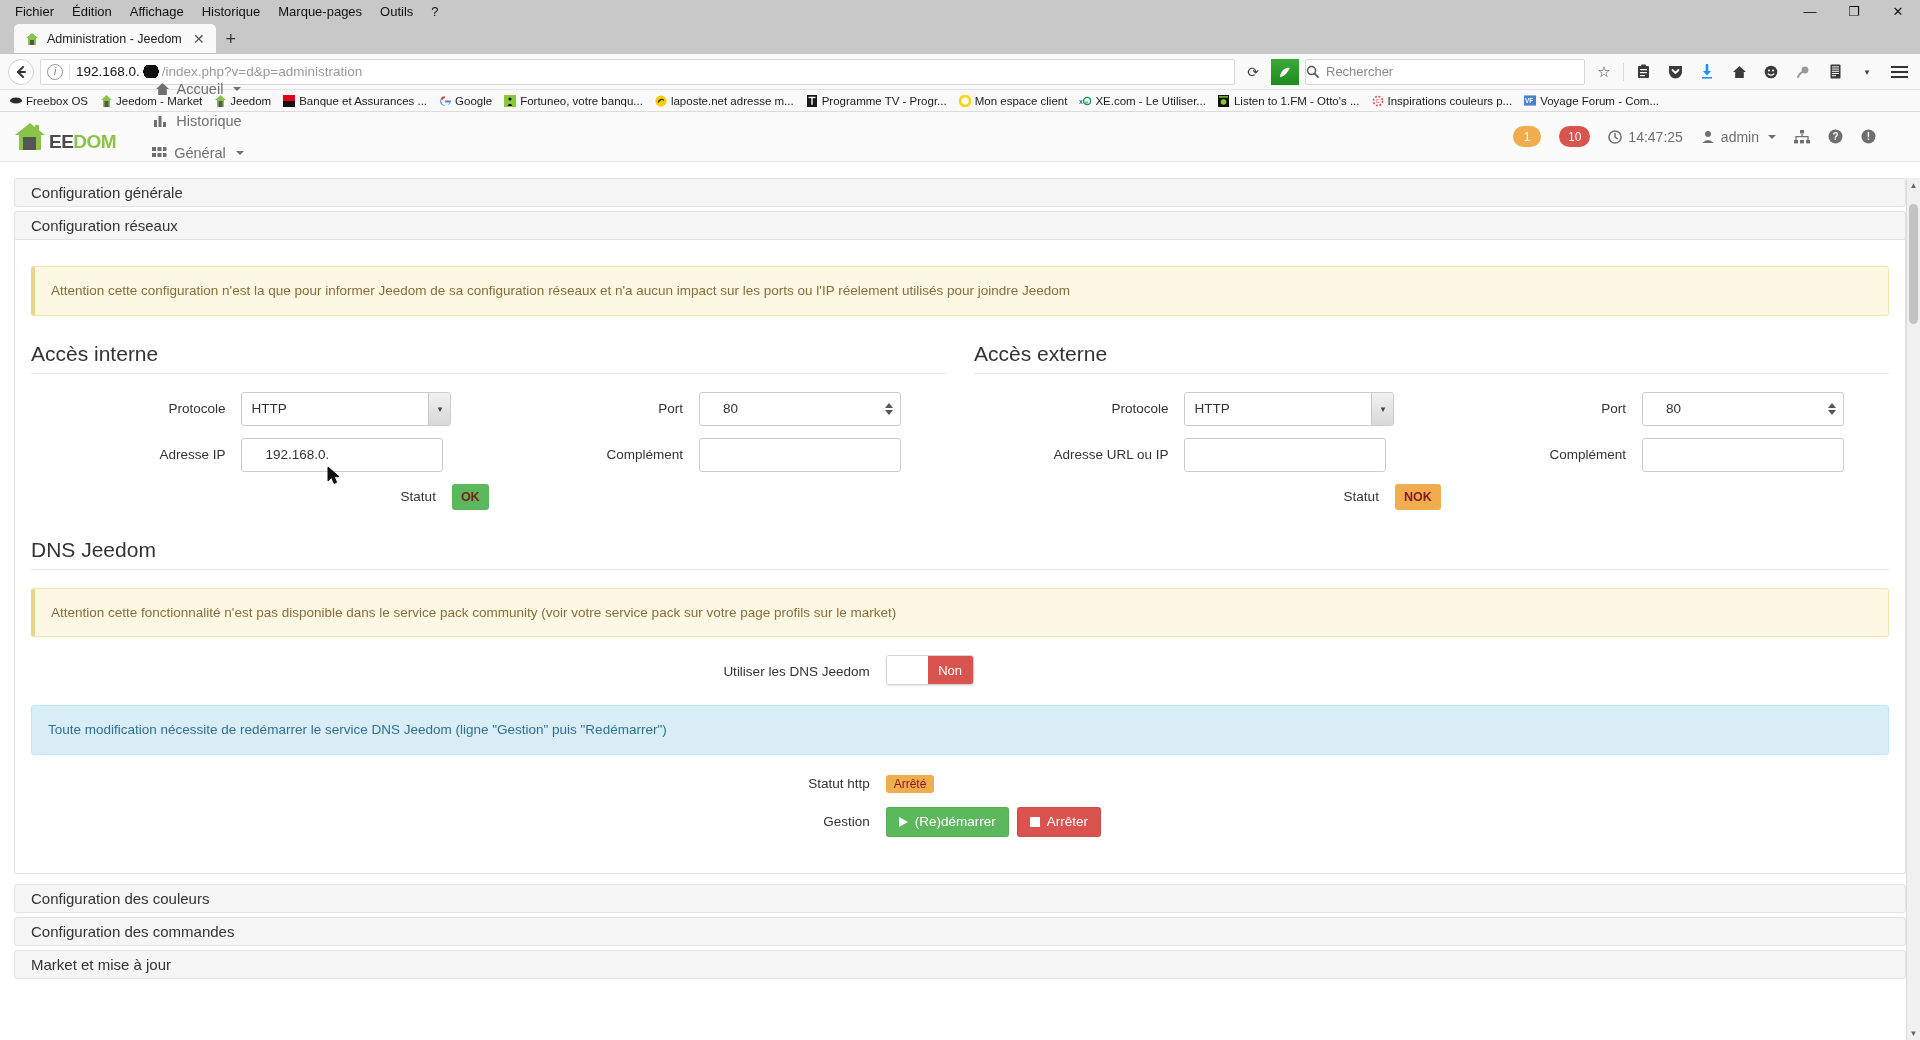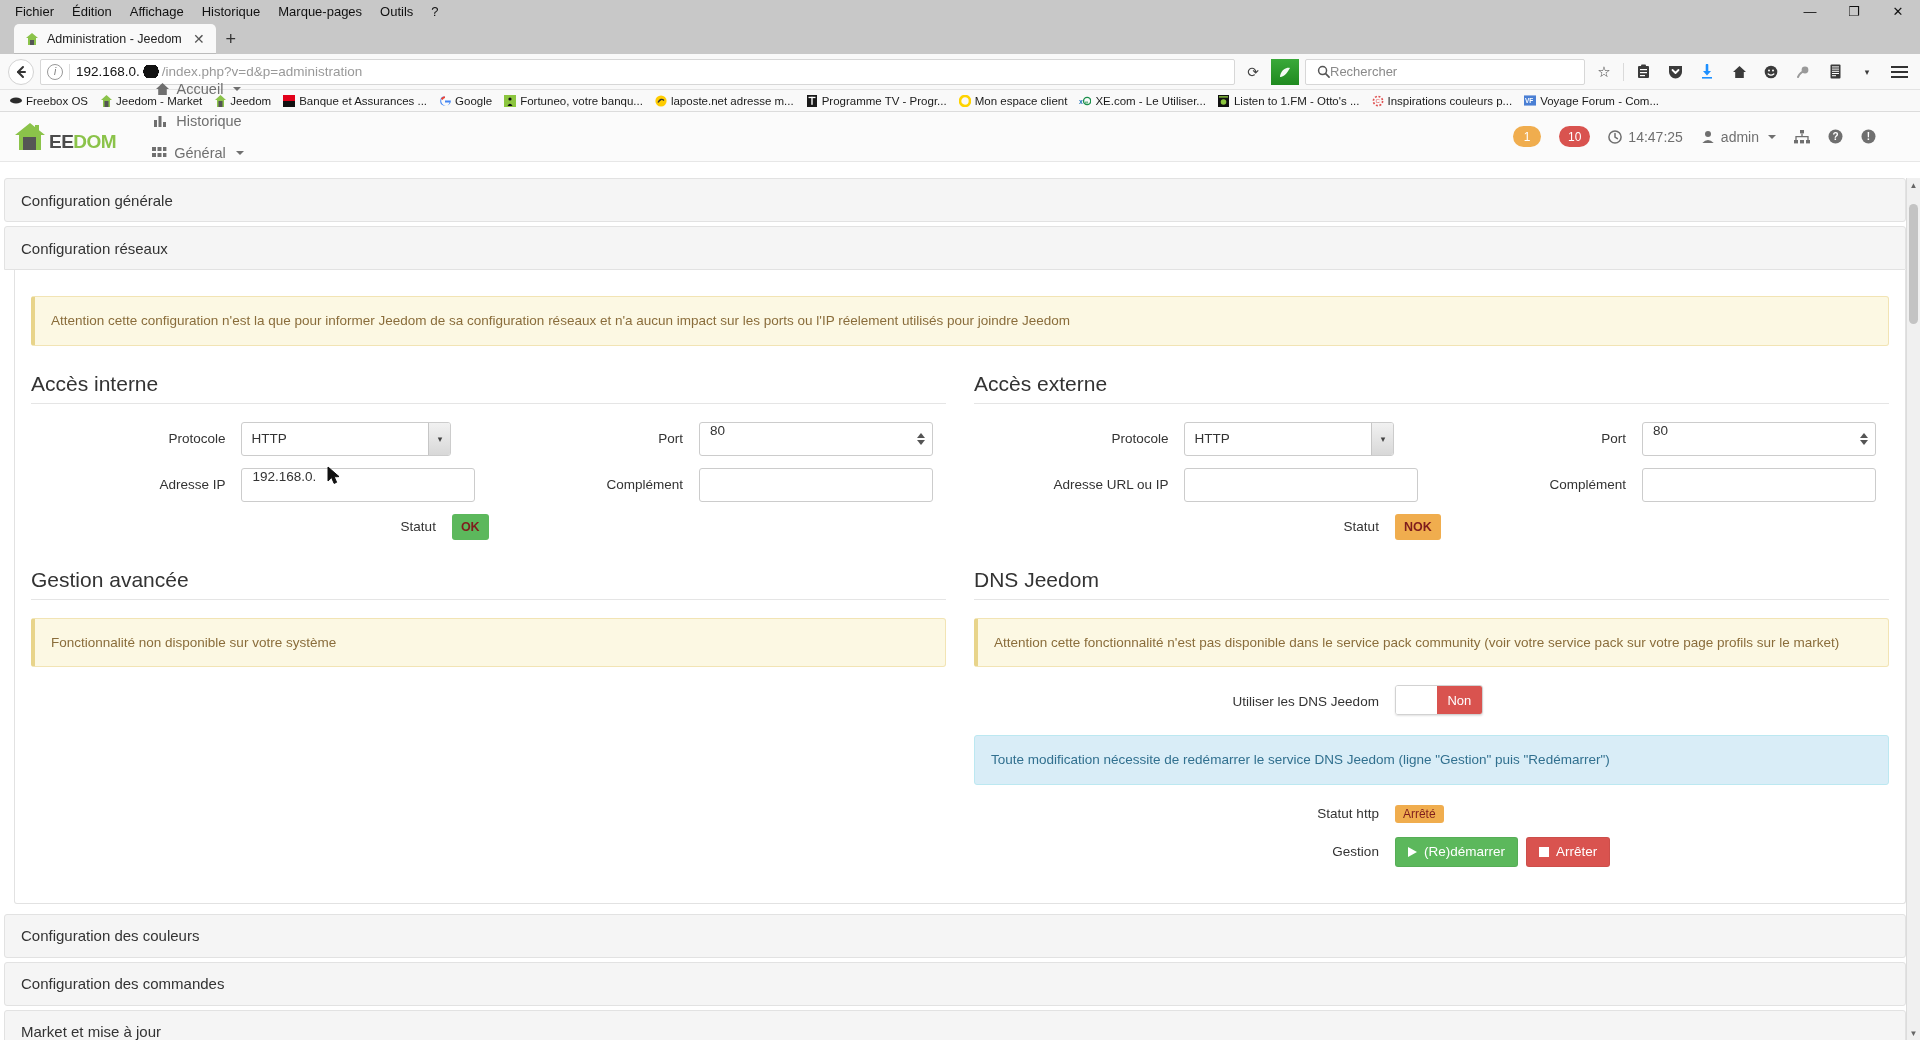--- a/index.html
+++ b/index.html
@@ -38,21 +38,21 @@
               justify-content:center;font-size:10px;color:#777;font-style:italic;flex:none;}
   .url-sep{width:1px;height:16px;background:#ddd;}
   .url-text{font-size:13.5px;color:#999;white-space:nowrap;overflow:hidden;}
   .url-text b{color:#111;font-weight:normal;}
   .url-redacted{display:inline-block;width:22px;height:13px;background:#111;vertical-align:-2px;
                 -webkit-mask-image:radial-gradient(circle,#000 60%,transparent 61%);}
   .reloadbtn{width:24px;height:24px;display:flex;align-items:center;justify-content:center;font-size:14px;color:#444;}
   .greenbtn{width:28px;height:26px;background:linear-gradient(#3aa93a,#1f8a1f);display:flex;align-items:center;
             justify-content:center;}
   .searchbar{width:280px;height:26px;background:#fff;border:1px solid #d7d7d7;border-radius:2px;display:flex;
-             align-items:center;padding:0 11px;}
+             align-items:center;padding:0 0;gap:7px;}
   .searchbar .ph{font-size:13px;color:#8a8a8a;}
   .tb-ico{width:26px;height:26px;display:flex;align-items:center;justify-content:center;font-size:15px;color:#3b3b3b;}
   .tb-sep{width:1px;height:18px;background:#dadada;}
 
   
   .bookmarks{height:22px;background:#f9f9f9;display:flex;align-items:center;gap:0;padding:0 4px;
              border-bottom:1px solid #dcdcdc;overflow:hidden;}
   .bm{display:flex;align-items:center;gap:4px;padding:0 6px;height:20px;white-space:nowrap;}
   .bm-label{font-size:11.5px;color:#1a1a1a;}
   .bm-ico{width:12px;height:12px;flex:none;display:flex;align-items:center;justify-content:center;font-size:10px;}
@@ -69,38 +69,38 @@
          border-top:4px solid #6f6f6f;margin-left:3px;}
   .jnav-right{margin-left:auto;display:flex;align-items:center;gap:18px;padding-right:30px;}
   .badge{min-width:28px;height:21px;border-radius:11px;display:flex;align-items:center;justify-content:center;
          color:#fff;font-size:12px;padding:0 9px;}
   .badge-warn{background:#f0ad4e;}
   .badge-danger{background:#d9534f;}
   .jnav-txt{display:flex;align-items:center;gap:6px;font-size:14px;color:#6f6f6f;}
 
   
   .page{position:absolute;top:178px;left:0;right:0;bottom:0;background:#fff;overflow:hidden;}
-  .panel-head{margin:0 14px 4px 4px;background:#f5f5f5;border:1px solid #e2e2e2;border-radius:3px;
-              height:44px;display:flex;align-items:center;padding:8px 16px;font-size:15px;color:#333;}
+  .panel-head{margin:0 14px 4px 14px;background:#f5f5f5;border:1px solid #e2e2e2;border-radius:3px;
+              height:29px;display:flex;align-items:center;padding:8px 16px;font-size:15px;color:#333;}
   .panel-body{margin:0 14px;border:1px solid #e2e2e2;border-top:none;border-radius:0 0 3px 3px;padding:16px 16px 22px 16px;}
 
   .alert{border-radius:3px;padding:14px 16px;font-size:13.5px;line-height:1.45;margin:10px 0 18px 0;}
   .alert-warning{background:#fcf8e3;border:1px solid #f2e4b4;border-left:4px solid #e8d48a;color:#8a6d3b;}
   .alert-info{background:#d9edf7;border:1px solid #bce8f1;color:#31708f;}
 
   .cols{display:flex;gap:28px;}
   .col{flex:1;min-width:0;}
   .legend{font-size:21px;color:#333;font-weight:normal;padding-bottom:7px;border-bottom:1px solid #e5e5e5;margin:8px 0 18px 0;}
 
   .formrow{display:flex;align-items:center;margin-bottom:12px;}
   .half{display:flex;align-items:center;width:50%;}
   .lab{width:46%;text-align:right;padding-right:16px;font-size:13.5px;color:#333;}
   .ctl{width:54%;}
-  .inp{width:234px;height:34px;border:1px solid #ccc;border-radius:3px;background:#fff;padding:0 10px;
-       font-size:13.5px;color:#333;display:flex;align-items:flex-start;font-family:"Liberation Sans",sans-serif;}
+  .inp{width:202px;height:34px;border:1px solid #ccc;border-radius:3px;background:#fff;padding:0 23px;
+       font-size:13.5px;color:#333;display:flex;align-items:center;font-family:"Liberation Sans",sans-serif;}
   .sel{width:210px;height:34px;border:1px solid #ccc;border-radius:3px;background:#fff;display:flex;
        align-items:center;padding:0 0 0 9px;font-size:13.5px;color:#333;position:relative;}
   .sel .arrowbox{position:absolute;right:0;top:0;bottom:0;width:22px;background:linear-gradient(#f1f1f1,#d8d8d8);
        border-left:1px solid #c6c6c6;display:flex;align-items:center;justify-content:center;font-size:9px;color:#444;
        border-radius:0 2px 2px 0;}
   .spin{position:absolute;right:3px;top:3px;bottom:3px;width:15px;display:flex;flex-direction:column;justify-content:center;gap:2px;}
   .spin i{display:block;width:0;height:0;margin:0 auto;}
   .spin .up{border-left:4px solid transparent;border-right:4px solid transparent;border-bottom:5px solid #555;}
   .spin .dn{border-left:4px solid transparent;border-right:4px solid transparent;border-top:5px solid #555;}
   .inp-num{position:relative;}
@@ -593,26 +593,20 @@
           <div class="lab">Statut</div>
           <div class="ctl">
             <span class="lbl-badge lb-nok">NOK</span>
           </div>
         </div>
       </div>
     </div>
 
     <div class="cols" style="margin-top:6px;">
 
-      <div class="col">
-        <div class="legend">Gestion avancée</div>
-        <div class="alert alert-warning" style="margin-top:14px;">
-          <span>Fonctionnalité non disponible sur votre système</span>
-        </div>
-      </div>
 
       <div class="col">
         <div class="legend">DNS Jeedom</div>
         <div class="alert alert-warning" style="margin-top:14px;">
           <span>Attention cette fonctionnalité n'est pas disponible dans le service pack community (voir votre service pack sur votre page profils sur le market)</span>
         </div>
 
         <div class="formrow" style="margin-top:18px;margin-bottom:18px;">
           <div class="lab" style="width:46%;">Utiliser les DNS Jeedom</div>
           <div class="ctl">

